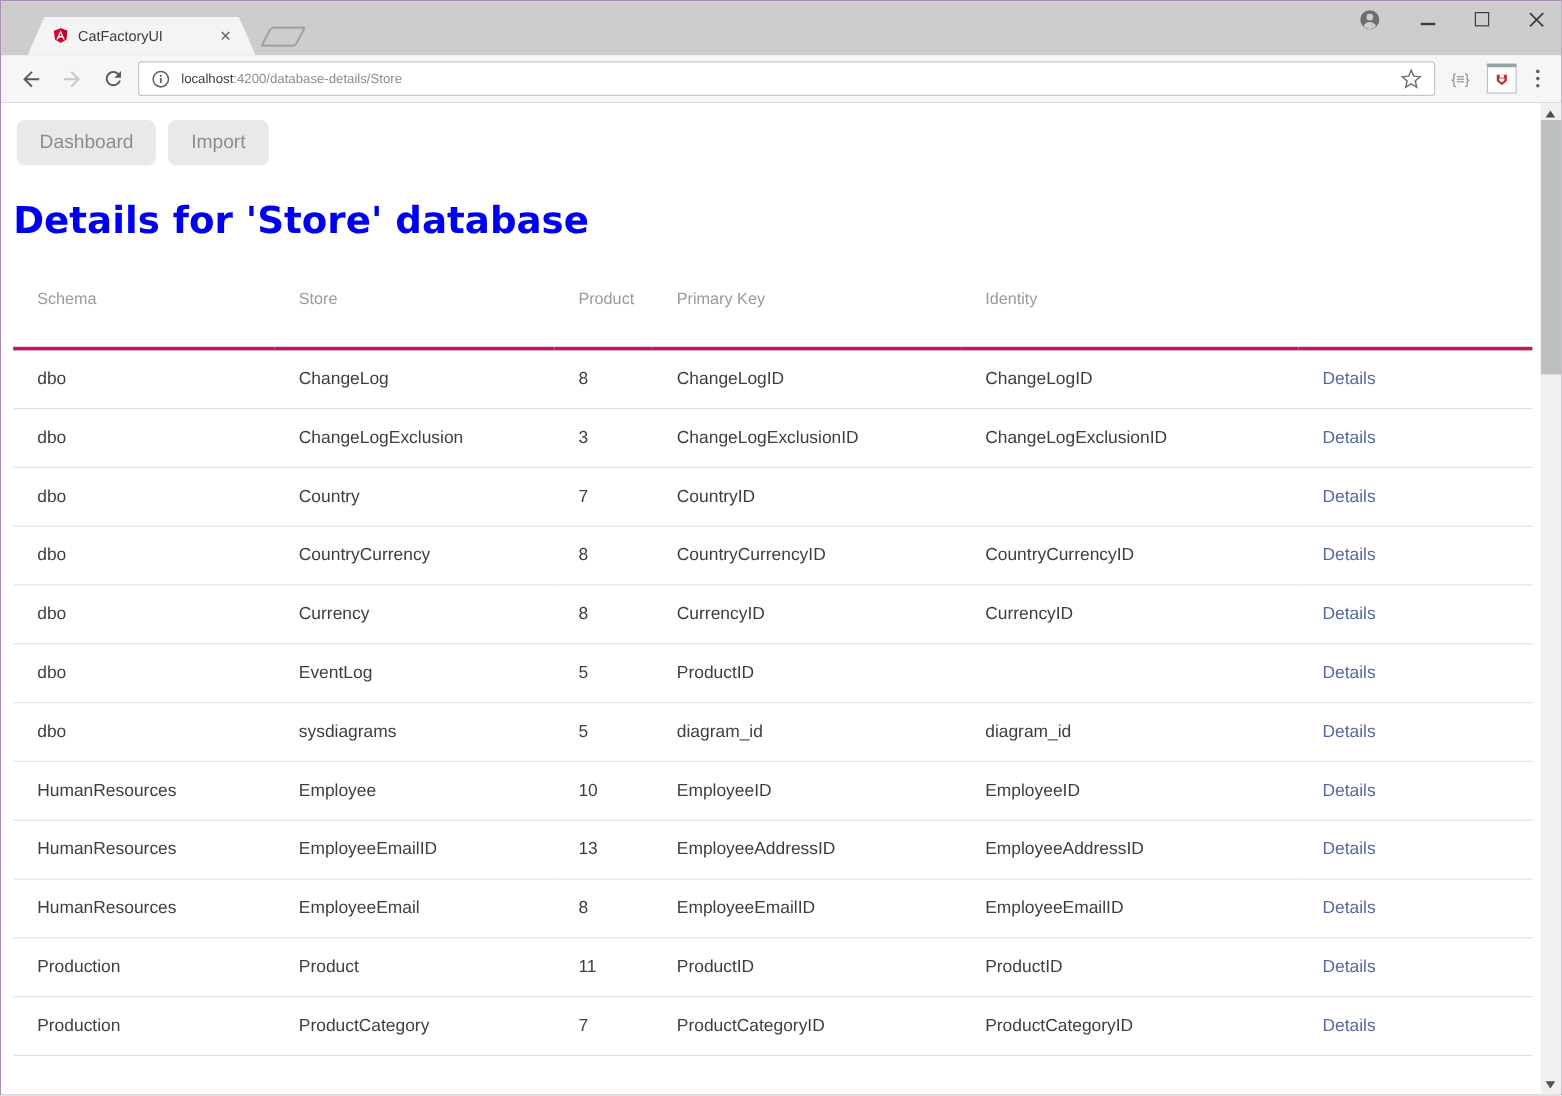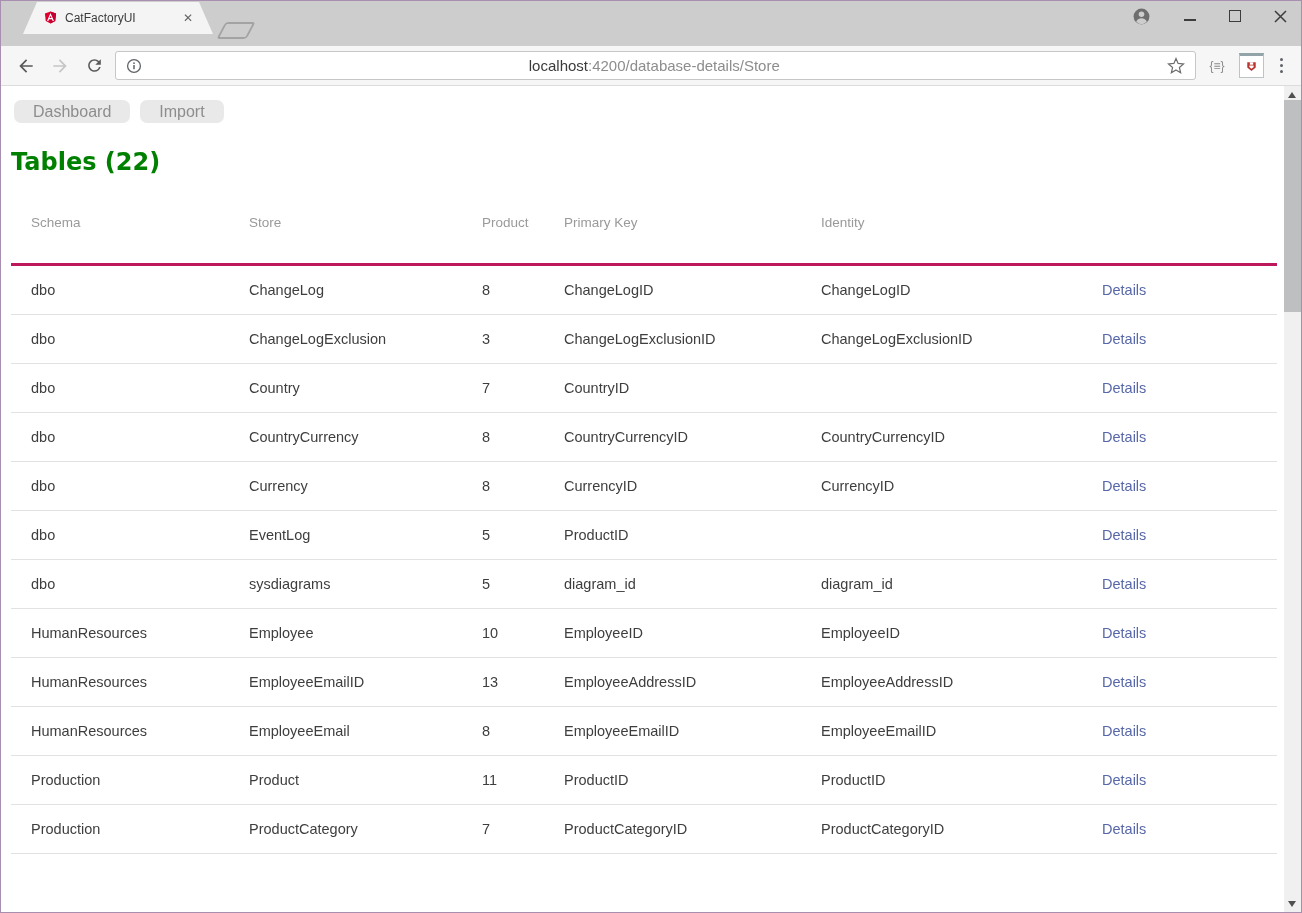--- a/index.html
+++ b/index.html
@@ -5,47 +5,47 @@
   html,body{margin:0;padding:0;background:#fff;}
   body{width:1302px;height:913px;overflow:hidden;font-family:"Liberation Sans",sans-serif;}
   .window{width:1302px;height:913px;box-sizing:border-box;border:1px solid #a98faf;display:flex;flex-direction:column;background:#fff;}
 
   
   .chrome-top{height:45px;background:#cdcdcd;position:relative;flex:none;}
   .win-controls{position:absolute;top:4px;right:14px;display:flex;align-items:center;gap:33px;height:22px;}
   .win-controls>span{display:inline-flex;align-items:center;justify-content:center;cursor:default;}
   .min-glyph{width:12px;height:2px;background:#3d3d3d;margin-top:8px;}
   .max-glyph{width:10px;height:10px;border:1.6px solid #3d3d3d;}
-  .tab{position:absolute;left:22px;bottom:12px;width:190px;height:26px;background:#f4f4f4;
+  .tab{position:absolute;left:22px;bottom:0;width:190px;height:26px;background:#f4f4f4;
        clip-path:polygon(0 100%,14px 0,calc(100% - 14px) 0,100% 100%);
        display:flex;align-items:center;padding:16px 20px;box-sizing:border-box;gap:7px;}
   .tab-title{font-size:12px;color:#3c3c3c;flex:1;white-space:nowrap;overflow:hidden;}
   .tab-close{font-size:12px;color:#666;line-height:1;}
   .newtab{position:absolute;left:220px;bottom:7px;width:26px;height:13px;border:2px solid #a3a3a3;
           border-radius:3px;transform:skewX(-28deg);background:transparent;}
 
   
   .toolbar{height:39px;background:#f6f6f6;border-bottom:1px solid #dcdcdc;display:flex;align-items:center;
            padding:0 10px 0 12px;gap:8px;flex:none;}
   .nav-btn{display:inline-flex;align-items:center;justify-content:center;width:26px;height:26px;flex:none;}
   .omnibox{flex:1;height:27px;background:#fff;border:1px solid #c6c6c6;border-radius:3px;display:flex;
            align-items:center;padding:0 10px;gap:9px;min-width:0;}
-  .url{font-size:15px;color:#8d8d8d;flex:1;white-space:nowrap;overflow:hidden;text-align:center;}
+  .url{font-size:11px;color:#8d8d8d;flex:1;white-space:nowrap;overflow:hidden;}
   .url .host{color:#3a3a3a;}
   .ext-json{font-size:12px;color:#8a8a8a;letter-spacing:0;padding:0 6px;flex:none;}
   .ext-red{width:25px;height:25px;background:#fff;border:1px solid #bdc4c6;border-top:3px solid #93a4a8;
            box-sizing:border-box;display:inline-flex;align-items:center;justify-content:center;flex:none;}
   .menu-dots{display:inline-flex;flex-direction:column;gap:2.5px;padding:0 8px;flex:none;}
   .menu-dots i{width:3.4px;height:3.4px;border-radius:50%;background:#5f6368;}
 
   
   .content{flex:1;display:flex;min-height:0;background:#fff;}
   .page{flex:1;padding:0 7px 0 10px;overflow:hidden;min-width:0;}
   .btn-row{margin:14px 0 0 3px;display:flex;gap:10px;}
-  .btn{background:#e9e9e9;border:none;border-radius:7px;color:#8d8d8d;font-size:16px;height:23px;
+  .btn{background:#e9e9e9;border:none;border-radius:7px;color:#8d8d8d;font-size:16px;height:38px;
        padding:0 19px;font-family:"Liberation Sans",sans-serif;cursor:pointer;}
   h1{font-family:"DejaVu Sans",sans-serif;font-weight:bold;font-size:31px;color:var(--heading-color);
      margin:28px 0 0 0;}
   h2{font-family:"DejaVu Sans",sans-serif;font-weight:bold;font-size:24px;color:var(--subheading-color);
      margin:25px 0 0 0;}
   table{width:100%;border-collapse:collapse;table-layout:fixed;margin-top:22px;}
   th{font-size:13.5px;font-weight:normal;color:#9a9a9a;text-align:left;height:49px;padding:0 0 16px 20px;
      border-bottom:3px solid #be185d;vertical-align:middle;white-space:nowrap;}
   td{font-size:14.5px;color:#3e3e3e;height:48px;padding:0 0 0 20px;border-bottom:1px solid #e2e2e2;
      vertical-align:middle;white-space:nowrap;overflow:hidden;}
@@ -147,21 +147,21 @@
         <i></i>
       </span>
   </div>
 
   <div class="content">
     <div class="page">
       <div class="btn-row">
         <button class="btn">Dashboard</button>
         <button class="btn">Import</button>
       </div>
-      <h2>Tables (22)</h2>
+      <h1>Details for 'Store' database</h1>
 
       <table>
         <colgroup>
           <col style="width:218px">
             <col style="width:233px">
             <col style="width:82px">
           <col style="width:257px">
             <col style="width:281px">
             <col>
         </colgroup>

